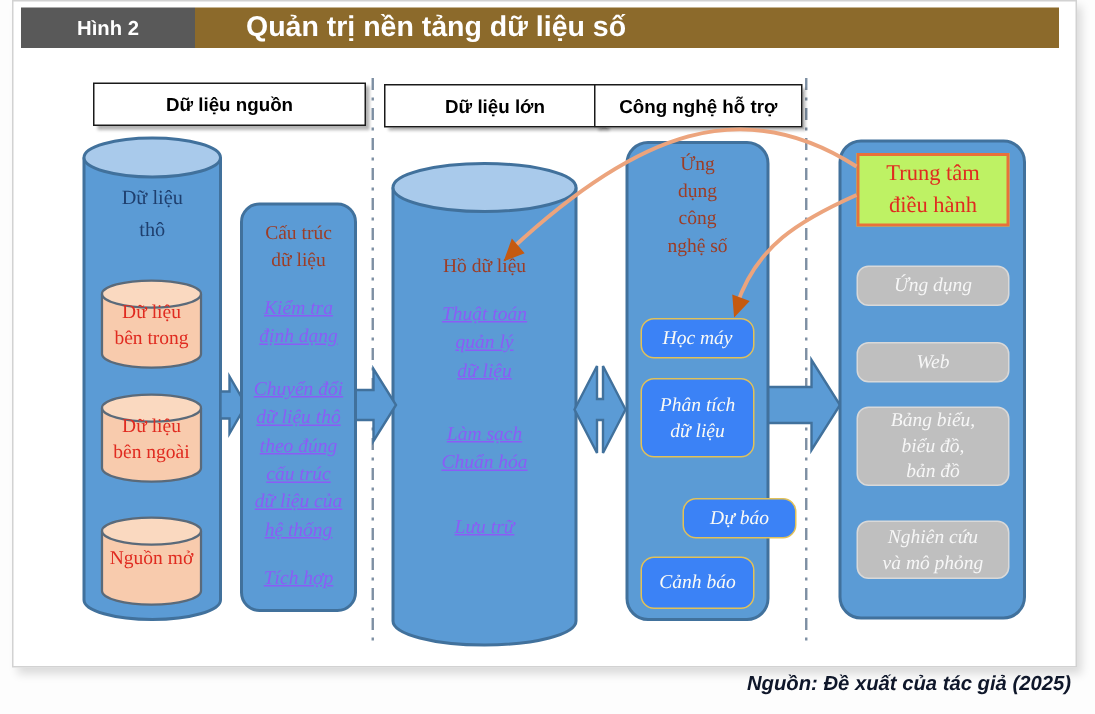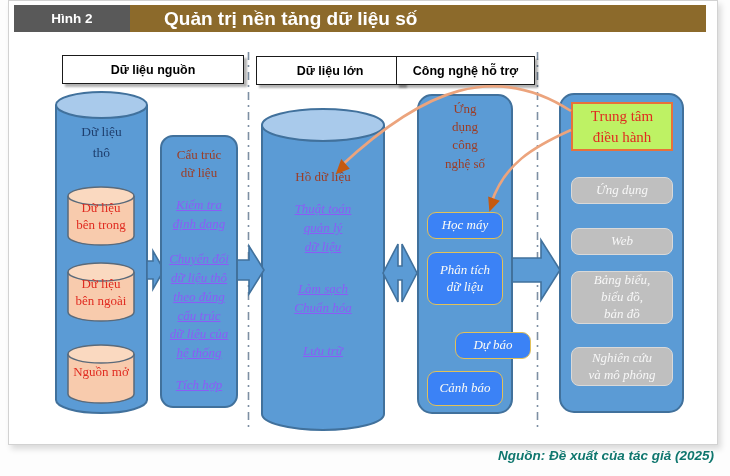--- a/index.html
+++ b/index.html
@@ -30,21 +30,21 @@
   
   .t{position:absolute;white-space:pre-line;text-align:center;z-index:3;
      font-family:"Liberation Serif", serif;font-size:13px;line-height:1.4;}
   .t.navy{color:#1F3F6E;font-size:13.5px;line-height:1.55;}
   .t.red{color:#E02B20;line-height:1.3;}
   .t.brick{color:#9C3D26;line-height:1.4;}
   .t.wi{color:#8b5cf6;font-style:italic;line-height:1.45;text-decoration:underline;}
   svg.layer{position:absolute;left:0;top:0;z-index:1;pointer-events:none;}
   svg.layer.top{z-index:5;}
   .source{position:absolute;right:16px;top:448px;font-style:italic;font-weight:600;
-          font-size:13.5px;color:#0f766e;z-index:4;font-family:"Liberation Sans", sans-serif;}
+          font-size:13.5px;color:#0f172a;z-index:4;font-family:"Liberation Sans", sans-serif;}
 </style>
 </head>
 <body>
 
 <div class="canvas">
   <div class="panel"></div>
 
   <div class="hdr-label">Hình 2</div>
   <div class="hdr-title">Quản trị nền tảng dữ liệu số</div>
 

